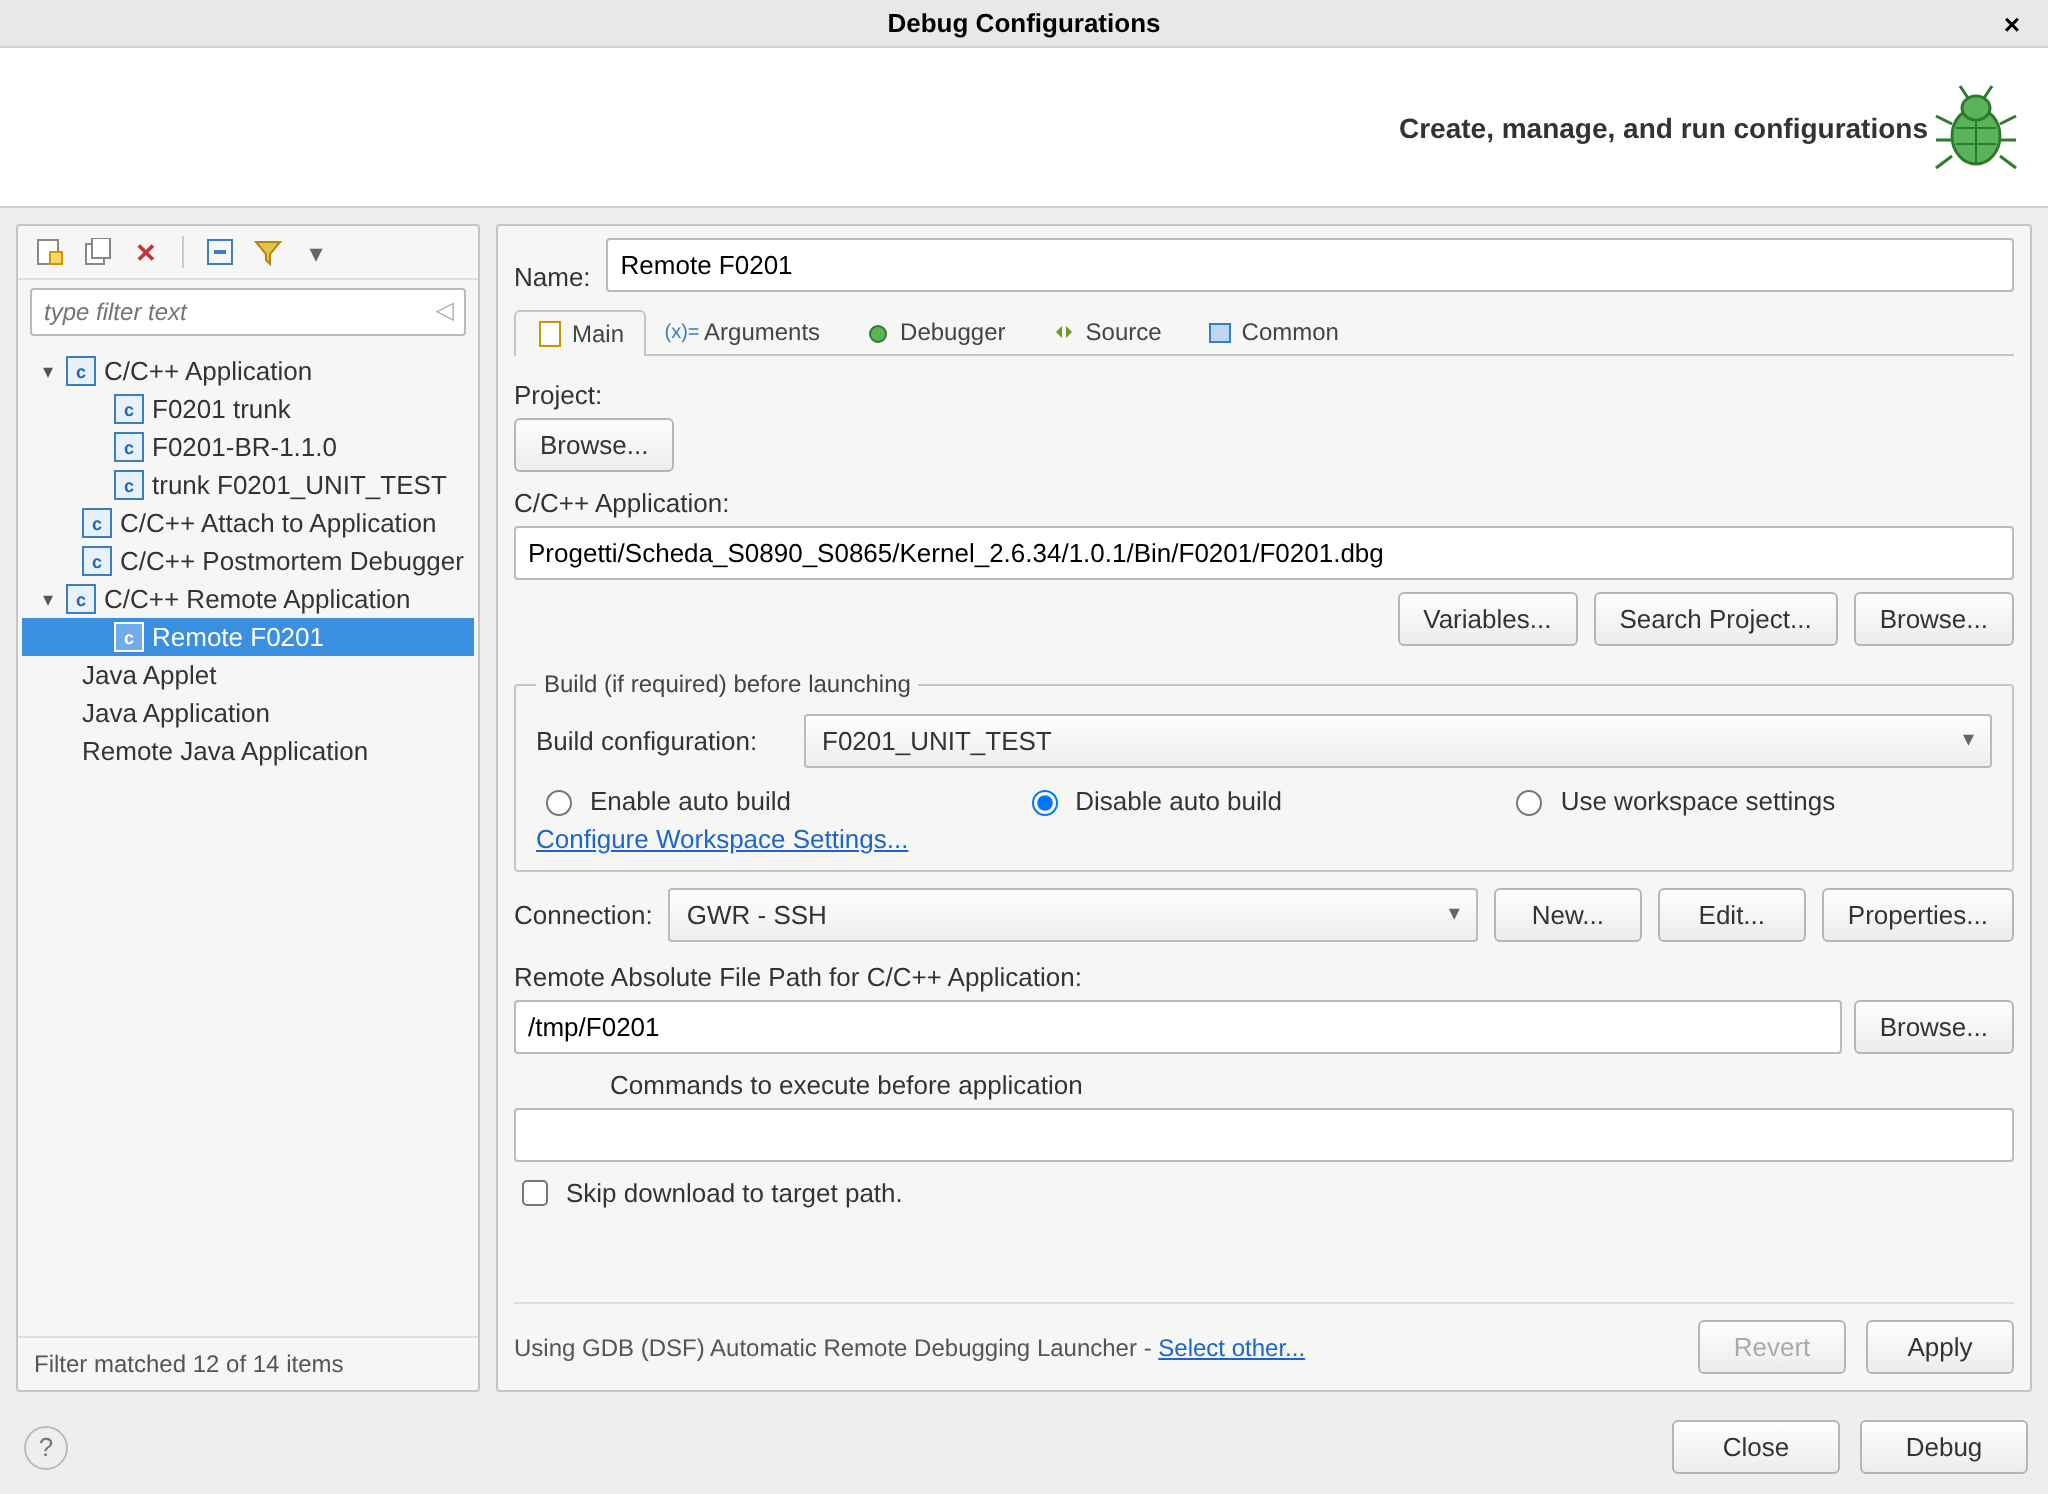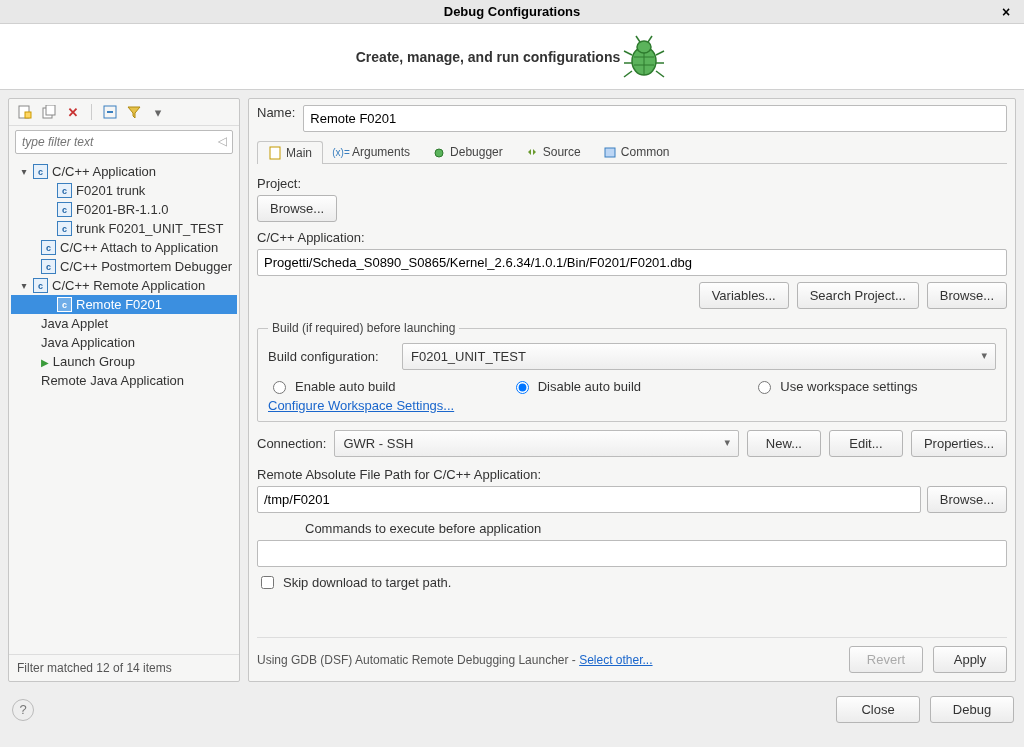--- a/index.html
+++ b/index.html
@@ -29,23 +29,23 @@
     width: 24px; height: 24px;
     text-align: center;
     cursor: pointer;
     font-size: 14px;
   }
   .header {
     background: #fff;
     border-bottom: 1px solid #d0d0d0;
     padding: 10px 12px 10px 12px;
     display: flex;
-    justify-content: center;
+    justify-content: flex-end;
     align-items: center;
-    height: 66px;
+    height: 80px;
   }
   .header .title {
     font-weight: bold;
     font-size: 14px;
     color: #333;
   }
   .bug-icon {
     width: 48px; height: 48px;
   }
   .body {
@@ -132,21 +132,21 @@
   }
   .tree .sel .c-icon { border-color:#fff; background:#fff4; color:#fff;}
   .play-icon::before { content: "▶"; color:#3a9b3a; font-size:10px;}
   .left-footer {
     border-top: 1px solid #ddd;
     padding: 6px 8px;
     font-size: 12px;
     color: #555;
   }
   
-  .name-row { display:flex; align-items:flex-start; gap:8px; margin-bottom:8px;}
+  .name-row { display:flex; align-items:flex-end; gap:8px; margin-bottom:8px;}
   .name-row input { flex:1; padding:5px 6px; border:1px solid #bbb; border-radius:2px; background:#fff;}
   .tabs { display:flex; border-bottom: 1px solid #c6c6c6; }
   .tab {
     padding: 4px 10px;
     font-size: 12px;
     color: #444;
     border: 1px solid transparent;
     border-bottom: none;
     display:flex; align-items:center; gap:4px;
     cursor:pointer;
@@ -329,24 +329,20 @@
           <span class="c-icon">c</span>
           <span>Remote F0201</span>
         </div>
       <div class="node indent-1">
           <span>Java Applet</span>
         </div>
       <div class="node indent-1">
           <span>Java Application</span>
         </div>
       <div class="node indent-1">
-          <span class="play-icon"></span>
-          <span>Launch Group</span>
-        </div>
-      <div class="node indent-1">
           <span>Remote Java Application</span>
         </div>
     </div>
     <div class="left-footer">Filter matched 12 of 14 items</div>
   </div>
 
   <div class="panel right">
     <div class="name-row">
       <span>Name:</span>
       <input class="text-input" type="text" value="Remote F0201" style="">

